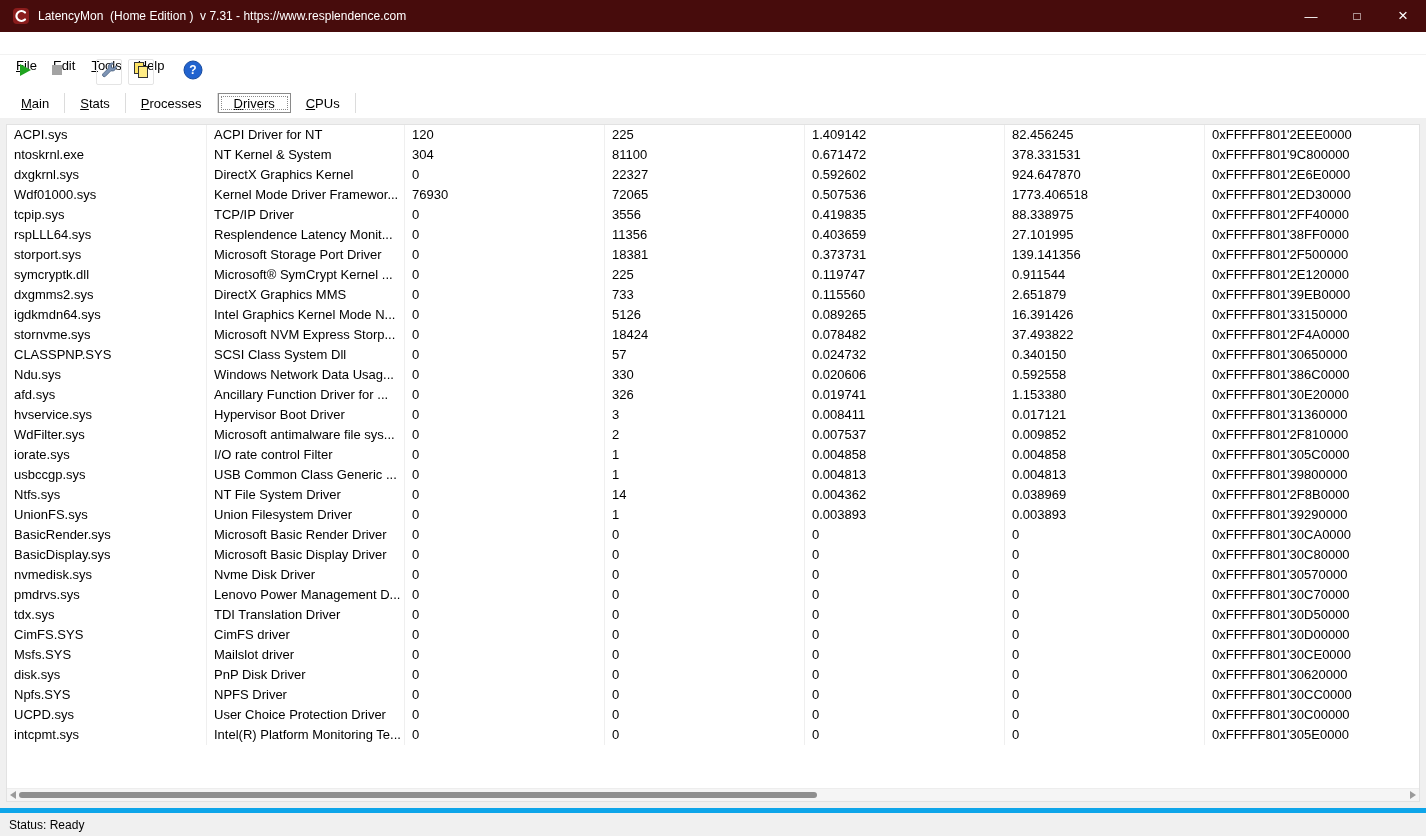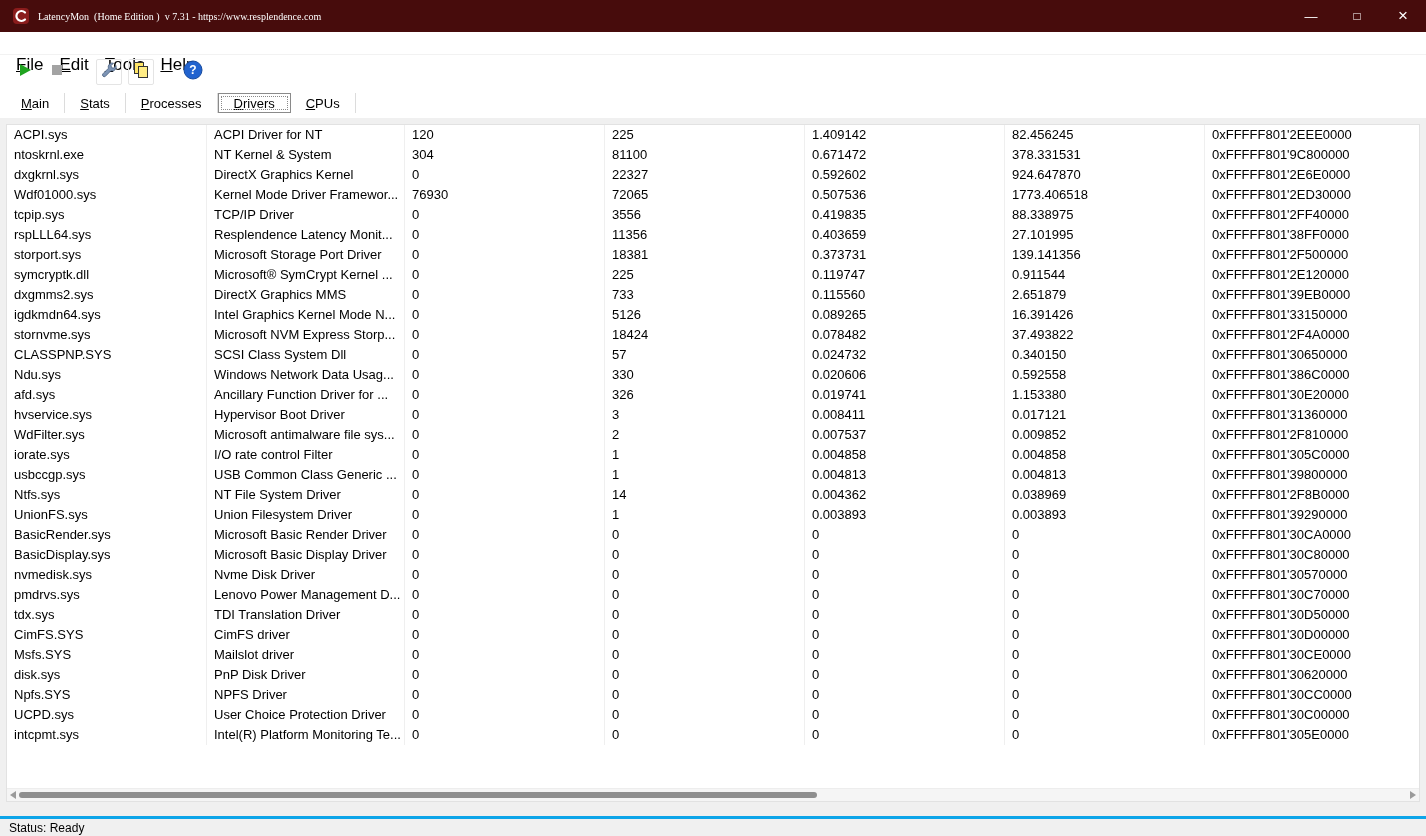--- a/index.html
+++ b/index.html
@@ -11,32 +11,32 @@
     color:#000;
     position:relative;
   }
 
   
   .titlebar {
     height:32px; background:#470c0c; color:#fff;
     display:flex; align-items:center;
   }
   .app-icon { width:18px; height:18px; margin:0 8px 0 12px; flex:0 0 auto; }
-  .title { font-size:10px; white-space:pre; flex:1 1 auto;font-family:Liberation Serif, serif; }
+  .title { font-size:12px; white-space:pre; flex:1 1 auto; }
   .win-controls { display:flex; height:100%; }
   .win-btn {
     width:46px; height:100%; display:flex; align-items:center; justify-content:center;
     font-size:13px; color:#fff; cursor:default;
   }
   .win-btn.max { font-size:12px; }
   .win-btn.close { font-size:17px; }
 
   
   .menubar { height:23px; background:#fff; display:flex; align-items:center; padding-left:8px; border-bottom:1px solid #f2f2f2; }
-  .menu-item { display:inline-block; padding:3px 8px; font-size:17px;margin-top:44px; }
+  .menu-item { display:inline-block; padding:3px 8px; font-size:13px;margin-top:44px; }
   .menu-item::first-letter { text-decoration:underline; }
 
   
   .toolbar { height:33px; background:#fff; display:flex; align-items:center; padding-left:12px; gap:6px; }
   .tb-btn { width:26px; height:26px; display:flex; align-items:center; justify-content:center; }
   .tb-btn.boxed { border:1px solid #e4e4e4; border-radius:2px; }
   .tb-gap { width:14px; }
 
   
   .tabbar { height:30px; background:#fff; display:flex; align-items:stretch; padding-left:6px; }
@@ -85,22 +85,22 @@
   .hs-arrow.left .tri { border-width:4px 6px 4px 0; border-color:transparent #9a9a9a transparent transparent; }
   .hs-arrow.right .tri { border-width:4px 0 4px 6px; border-color:transparent transparent transparent #9a9a9a; }
   .hs-track { flex:1 1 auto; height:100%; position:relative; }
   .hs-thumb {
     position:absolute; left:0; top:3px; height:6px; width:57.5%;
     background:#8f8f8f; border-radius:3px;
   }
 
   
   .statusbar {
-    position:absolute; left:0; bottom:0; width:1426px; height:20px;
-    background:#f0f0f0; border-top:3px solid #0ea5e9;
+    position:absolute; left:0; bottom:0; width:1426px; height:28px;
+    background:#f0f0f0; border-top:5px solid #0ea5e9;
     display:flex; align-items:center; padding-left:9px; font-size:12px;
   }
 </style>
 </head>
 <body>
 
 <div class="titlebar">
   <span class="app-icon">
     <svg width="18" height="18" viewBox="0 0 18 18">
       <rect x="1" y="1" width="16" height="16" rx="4" fill="#8a1c1c"></rect>

